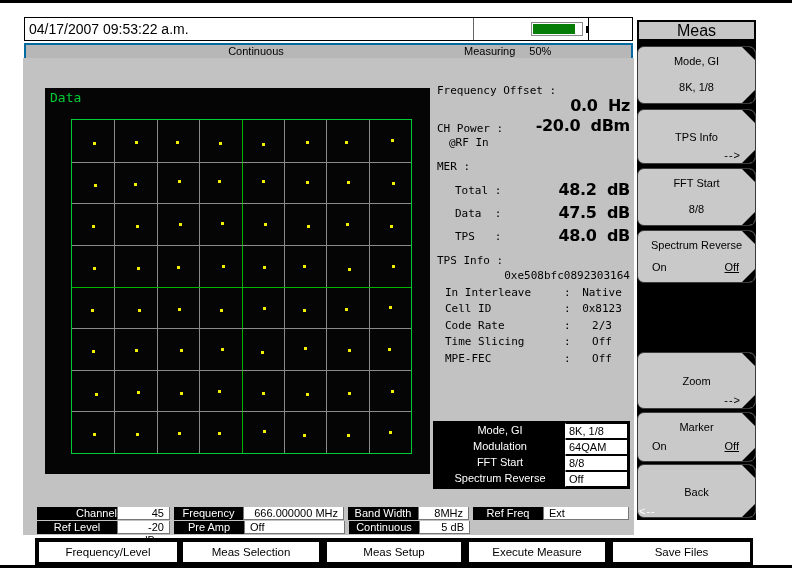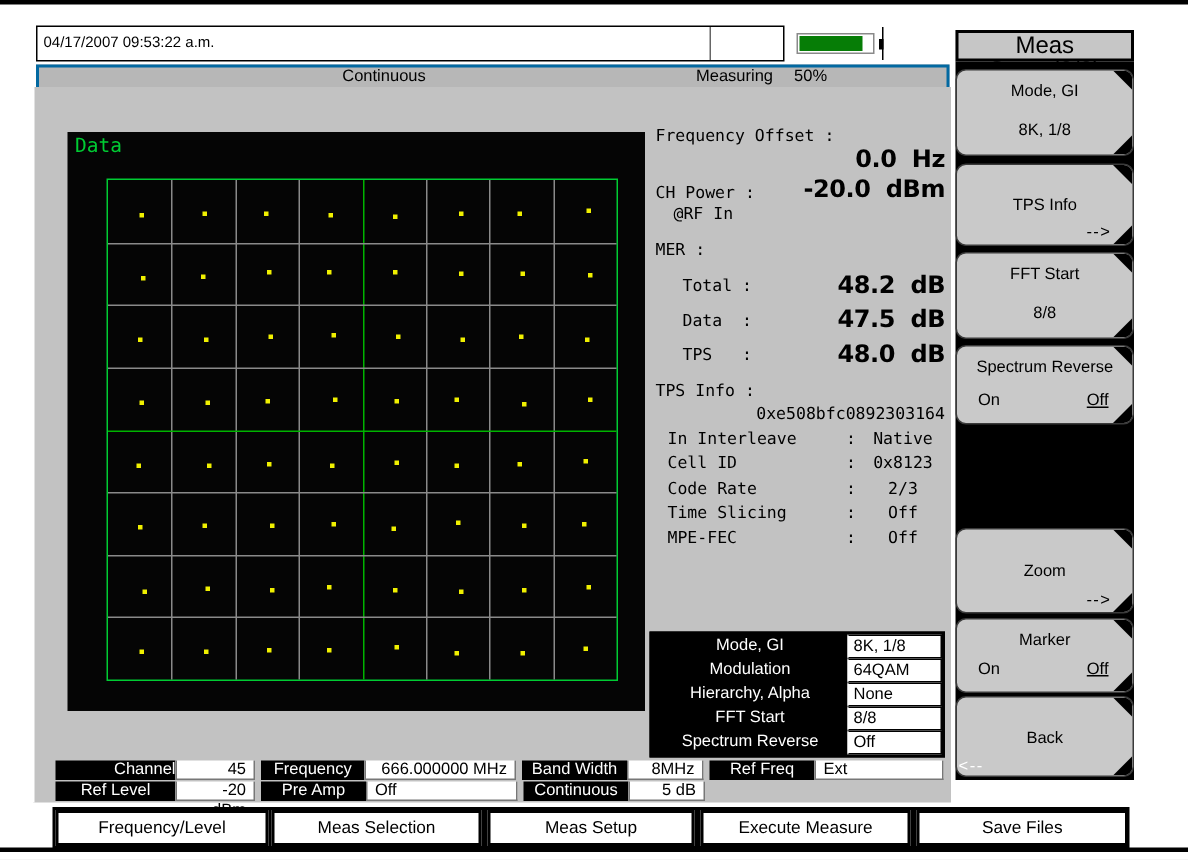--- a/index.html
+++ b/index.html
@@ -7,22 +7,22 @@
   .page {
     position:relative; width:792px; height:573px; background:#ffffff;
     font-family:"Liberation Sans", sans-serif; color:#000; overflow:hidden;
   }
   .hline { position:absolute; left:0; width:792px; background:#000; }
   .topline { top:0; height:3px; }
   .bottomline { top:565px; height:3px; }
 
   
   .datebar {
-    position:absolute; left:24px; top:17px; width:499px; height:24px;
-    background:#fff; border:1px solid #000; font-size:10px;
+    position:absolute; left:24px; top:17px; width:609px; height:24px;
+    background:#fff; border:1px solid #000; font-size:14px;
   }
   .datetime { position:absolute; left:4px; top:0; line-height:22px; white-space:nowrap; }
   .datebar .div1 { position:absolute; left:448px; top:0; width:1px; height:22px; background:#666; }
   .datebar .div2 { position:absolute; left:563px; top:0; width:1px; height:22px; background:#000; }
   .battery { position:absolute; left:506px; top:4px; width:52px; height:14px; background:#fff; border:1px solid #8a8a8a; }
   .battery-fill { position:absolute; left:1px; top:1px; height:10px; background:#067d06; }
   .battery-nub { position:absolute; left:54px; top:3px; width:3px; height:7px; background:#000; }
 
   .statusbar {
     position:absolute; left:24px; top:43px; width:609px; height:28px;
@@ -236,24 +236,20 @@
   <div class="settings" id="settings-table">
       <div class="srow">
         <div class="scell-l">Mode, GI</div>
         <div class="scell-v">8K, 1/8</div>
       </div>
       <div class="srow">
         <div class="scell-l">Modulation</div>
         <div class="scell-v">64QAM</div>
       </div>
       <div class="srow">
-        <div class="scell-l">Hierarchy, Alpha</div>
-        <div class="scell-v">None</div>
-      </div>
-      <div class="srow">
         <div class="scell-l">FFT Start</div>
         <div class="scell-v">8/8</div>
       </div>
       <div class="srow">
         <div class="scell-l">Spectrum Reverse</div>
         <div class="scell-v">Off</div>
       </div>
     </div>
 
   <div class="prow prow-1" id="param-row-1">

